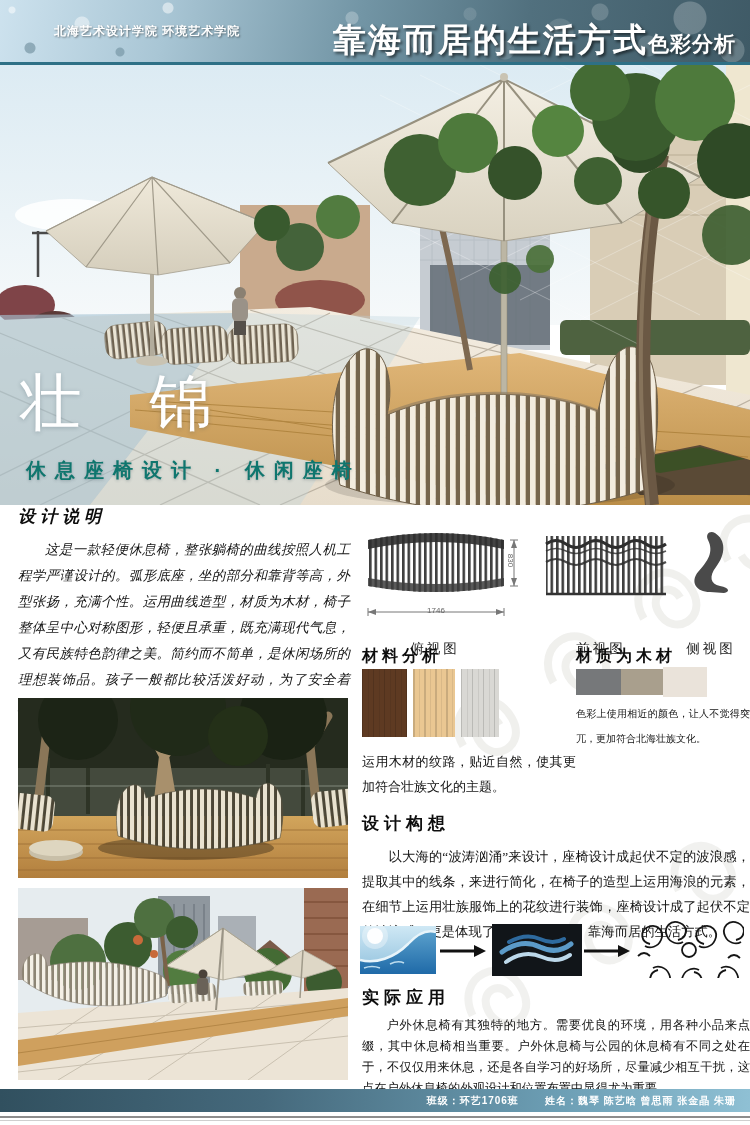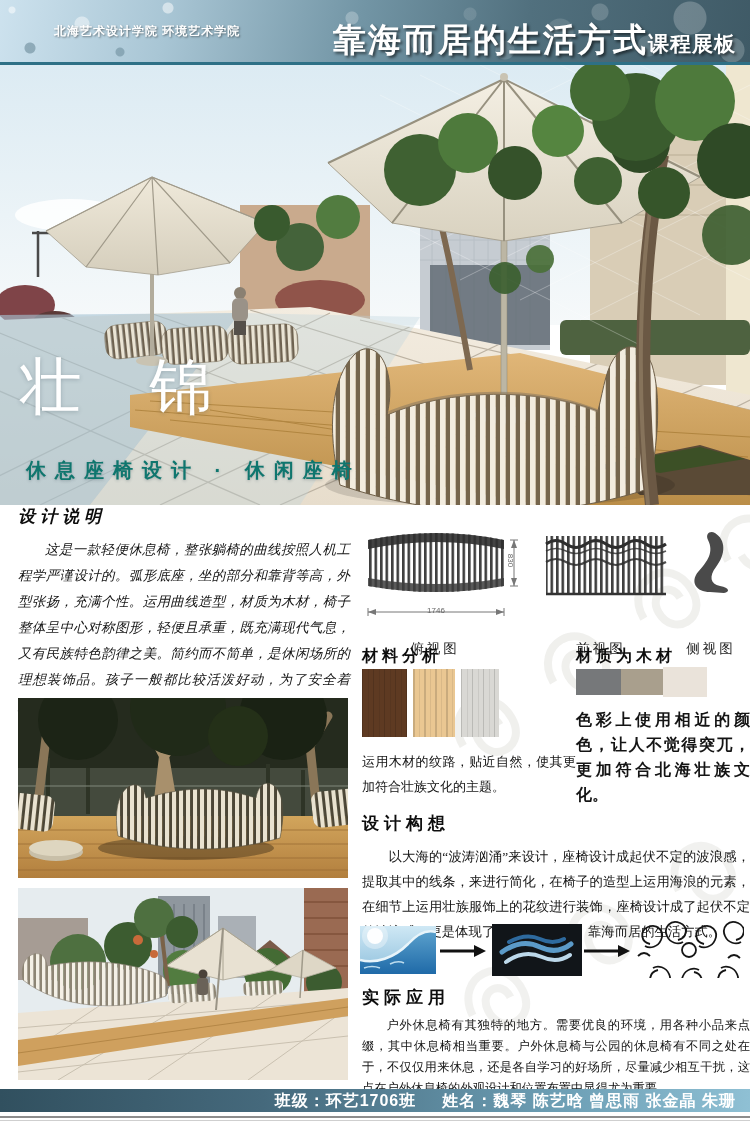--- a/index.html
+++ b/index.html
@@ -32,21 +32,21 @@
   .hdr-school{font-size:12px;font-weight:bold;margin-top:18px;letter-spacing:1px;}
   .hdr-right{position:absolute;right:14px;top:18px;color:#fff;white-space:nowrap;
     text-shadow:2px 2px 3px rgba(0,0,0,.6);}
   .hdr-main{font-size:33px;font-weight:bold;letter-spacing:2px;}
   .hdr-sub{font-size:21px;font-weight:bold;letter-spacing:1px;}
   .header-rule{left:0;top:62px;width:750px;height:3px;background:#2e7086;z-index:3;}
 
   
   .hero{left:0;top:65px;width:750px;height:440px;z-index:2;}
   .hero svg{position:absolute;left:0;top:0;}
-  .hero-title{position:absolute;left:20px;top:280px;color:#fff;font-size:62px;font-weight:500;
+  .hero-title{position:absolute;left:20px;top:296px;color:#fff;font-size:62px;font-weight:500;
     letter-spacing:26px;font-family:"Liberation Serif",serif;text-shadow:0 1px 4px rgba(40,60,70,.25);}
   .hero-sub{position:absolute;left:26px;top:392px;color:#0f766e;font-size:20px;font-weight:600;
     letter-spacing:9px;text-shadow:0 1px 3px rgba(40,60,70,.3);}
 
   
   .sec-h{font-size:17px;font-weight:bold;color:#0d0d0d;letter-spacing:5px;margin:0 0 9px 0;}
   .body-p{font-family:"Liberation Serif",serif;color:#141414;text-align:justify;margin:0;}
   .indent{text-indent:2em;}
   .sec-left{left:18px;top:505px;width:332px;z-index:2;}
   .sec-left .body-p{font-size:13.5px;line-height:26px;}
@@ -67,59 +67,59 @@
   .mat-block .sec-h,.color-block .sec-h{font-size:16px;letter-spacing:4px;margin-bottom:2px;}
   .swatch-row{display:flex;gap:6px;align-items:flex-start;}
   .wood{width:45px;height:68px;position:relative;}
   .wood:nth-child(2){width:42px;} .wood:nth-child(3){width:38px;}
   .wood::after{content:"";position:absolute;inset:0;
     background:repeating-linear-gradient(90deg,rgba(0,0,0,.14) 0 1.5px,transparent 1.5px 6px,rgba(0,0,0,.07) 6px 7px,transparent 7px 11px);}
   .chip{height:26px;}
   .chip1{width:45px;} .chip2{width:42px;} .chip3{width:44px;height:30px;margin-top:-2px;}
   .swatch-row.chips{gap:0;}
   .mat-block .body-p{font-size:13px;line-height:25px;margin-top:12px;}
-  .color-block .body-p{font-size:16px;line-height:25px;margin-top:10px;font-weight:bold;}
+  .color-block .body-p{font-size:10px;line-height:25px;margin-top:4px;}
 
   .concept-block{left:362px;top:812px;width:388px;z-index:2;}
   .concept-block .body-p{font-size:13.3px;line-height:25px;}
 
   .wave-photo{left:360px;top:926px;width:76px;height:48px;z-index:2;}
   .arrow{z-index:2;} .arrow1{left:440px;top:944px;} .arrow2{left:584px;top:944px;}
   .wave-glyph{left:492px;top:924px;width:90px;height:52px;z-index:2;}
   .ornament{left:634px;top:920px;width:110px;height:58px;z-index:2;}
 
   .app-block{left:362px;top:986px;width:388px;z-index:2;}
   .app-block .sec-h{margin-bottom:6px;}
   .app-block .body-p{font-size:12.3px;line-height:21px;}
 
   
   .footer-bar{left:0;top:1089px;width:750px;height:23px;z-index:3;
     background:linear-gradient(90deg,#31505f 0%,#45697c 35%,#6d9fb5 75%,#8fc0d4 100%);
-    color:#fff;font-size:16px;font-weight:bold;line-height:23px;text-align:right;
+    color:#fff;font-size:10px;font-weight:bold;line-height:23px;text-align:right;
     box-sizing:border-box;padding-right:14px;letter-spacing:1px;}
   .footer-bar .gap{display:inline-block;width:26px;}
   .footer-line1{left:0;top:1116px;width:750px;height:2px;background:#8d8d8d;z-index:3;}
   .footer-line2{left:0;top:1120px;width:750px;height:1px;background:#cfcfcf;z-index:3;}
 
   
   .wm{z-index:1;opacity:.55;pointer-events:none;}
   .wm1{left:392px;top:548px;transform:rotate(-30deg);}
   .wm2{left:420px;top:830px;transform:rotate(-26deg);}
 </style>
 </head>
 <body>
 
 <div class="page">
 
   <div class="header">
     <div class="bubbles"></div>
     <div class="hdr-left">
       <div class="hdr-school">北海艺术设计学院 环境艺术学院</div>
     </div>
-    <div class="hdr-right"><span class="hdr-main">靠海而居的生活方式</span><span class="hdr-sub">课程展板</span>
+    <div class="hdr-right"><span class="hdr-main">靠海而居的生活方式</span><span class="hdr-sub">色彩分析</span>
     </div>
   </div>
   <div class="header-rule"></div>
 
   <div class="hero">
     <svg width="750" height="440" viewBox="0 0 750 440">
       <defs>
         <linearGradient id="sky" x1="0" y1="0" x2="0" y2="1">
           <stop offset="0" stop-color="#dcebf3"></stop>
             <stop offset="1" stop-color="#f6f9fa"></stop>

